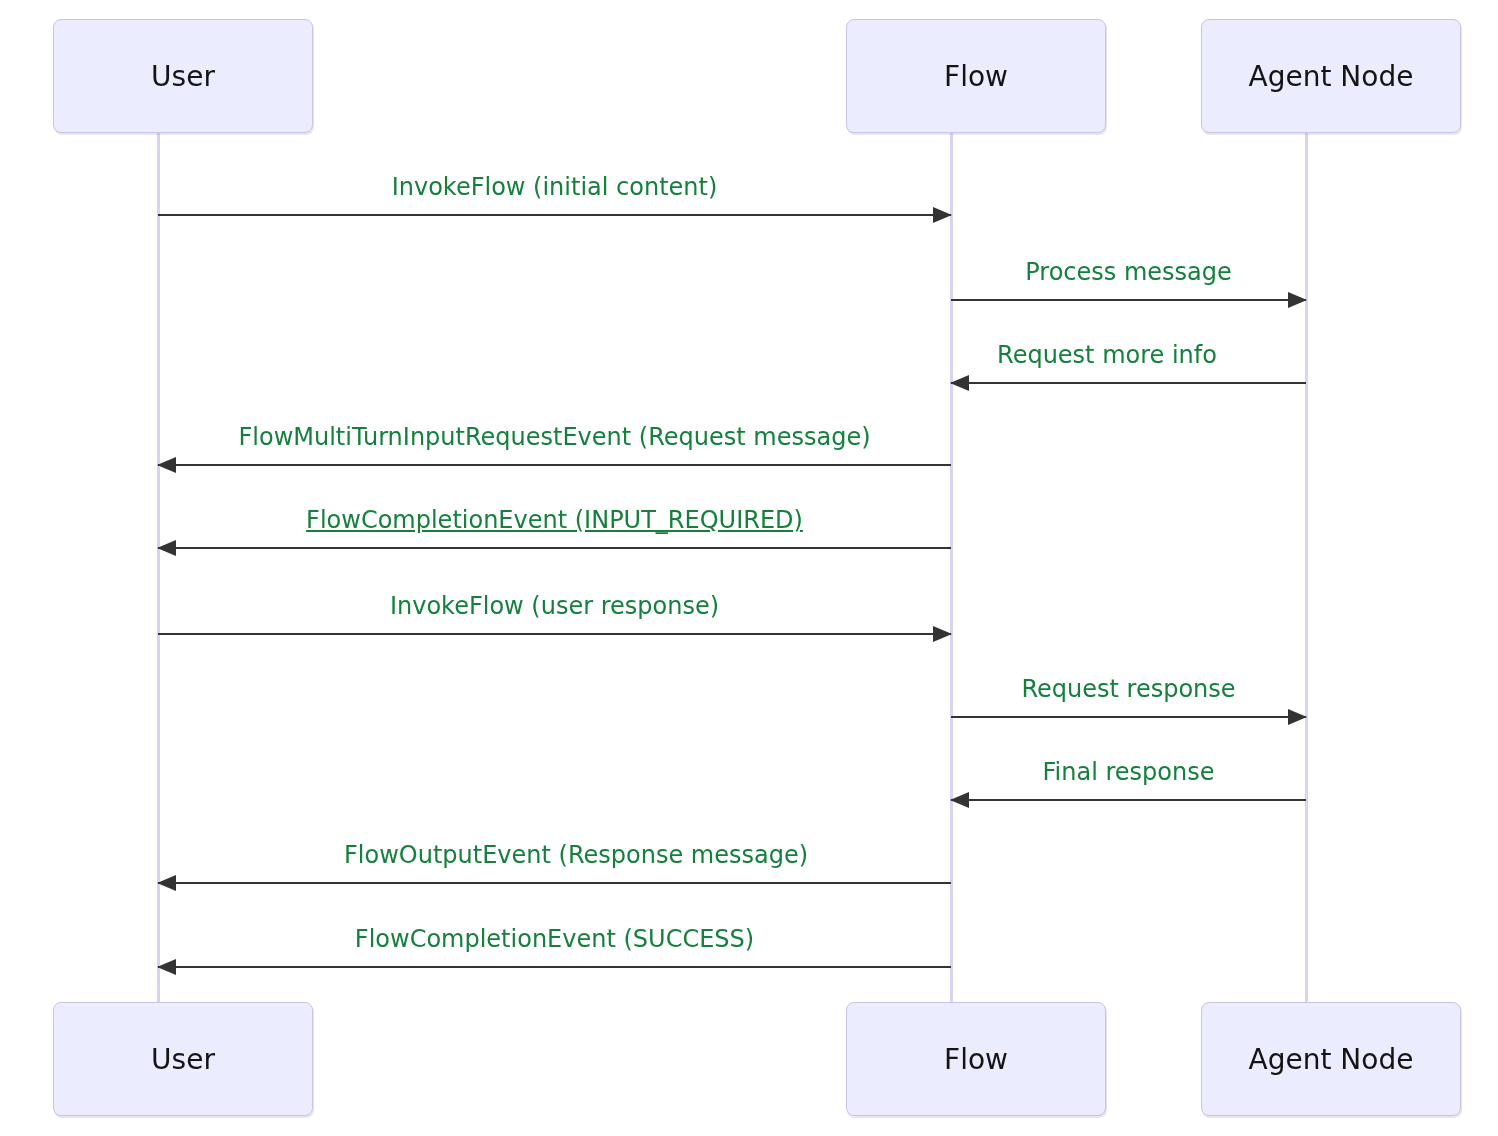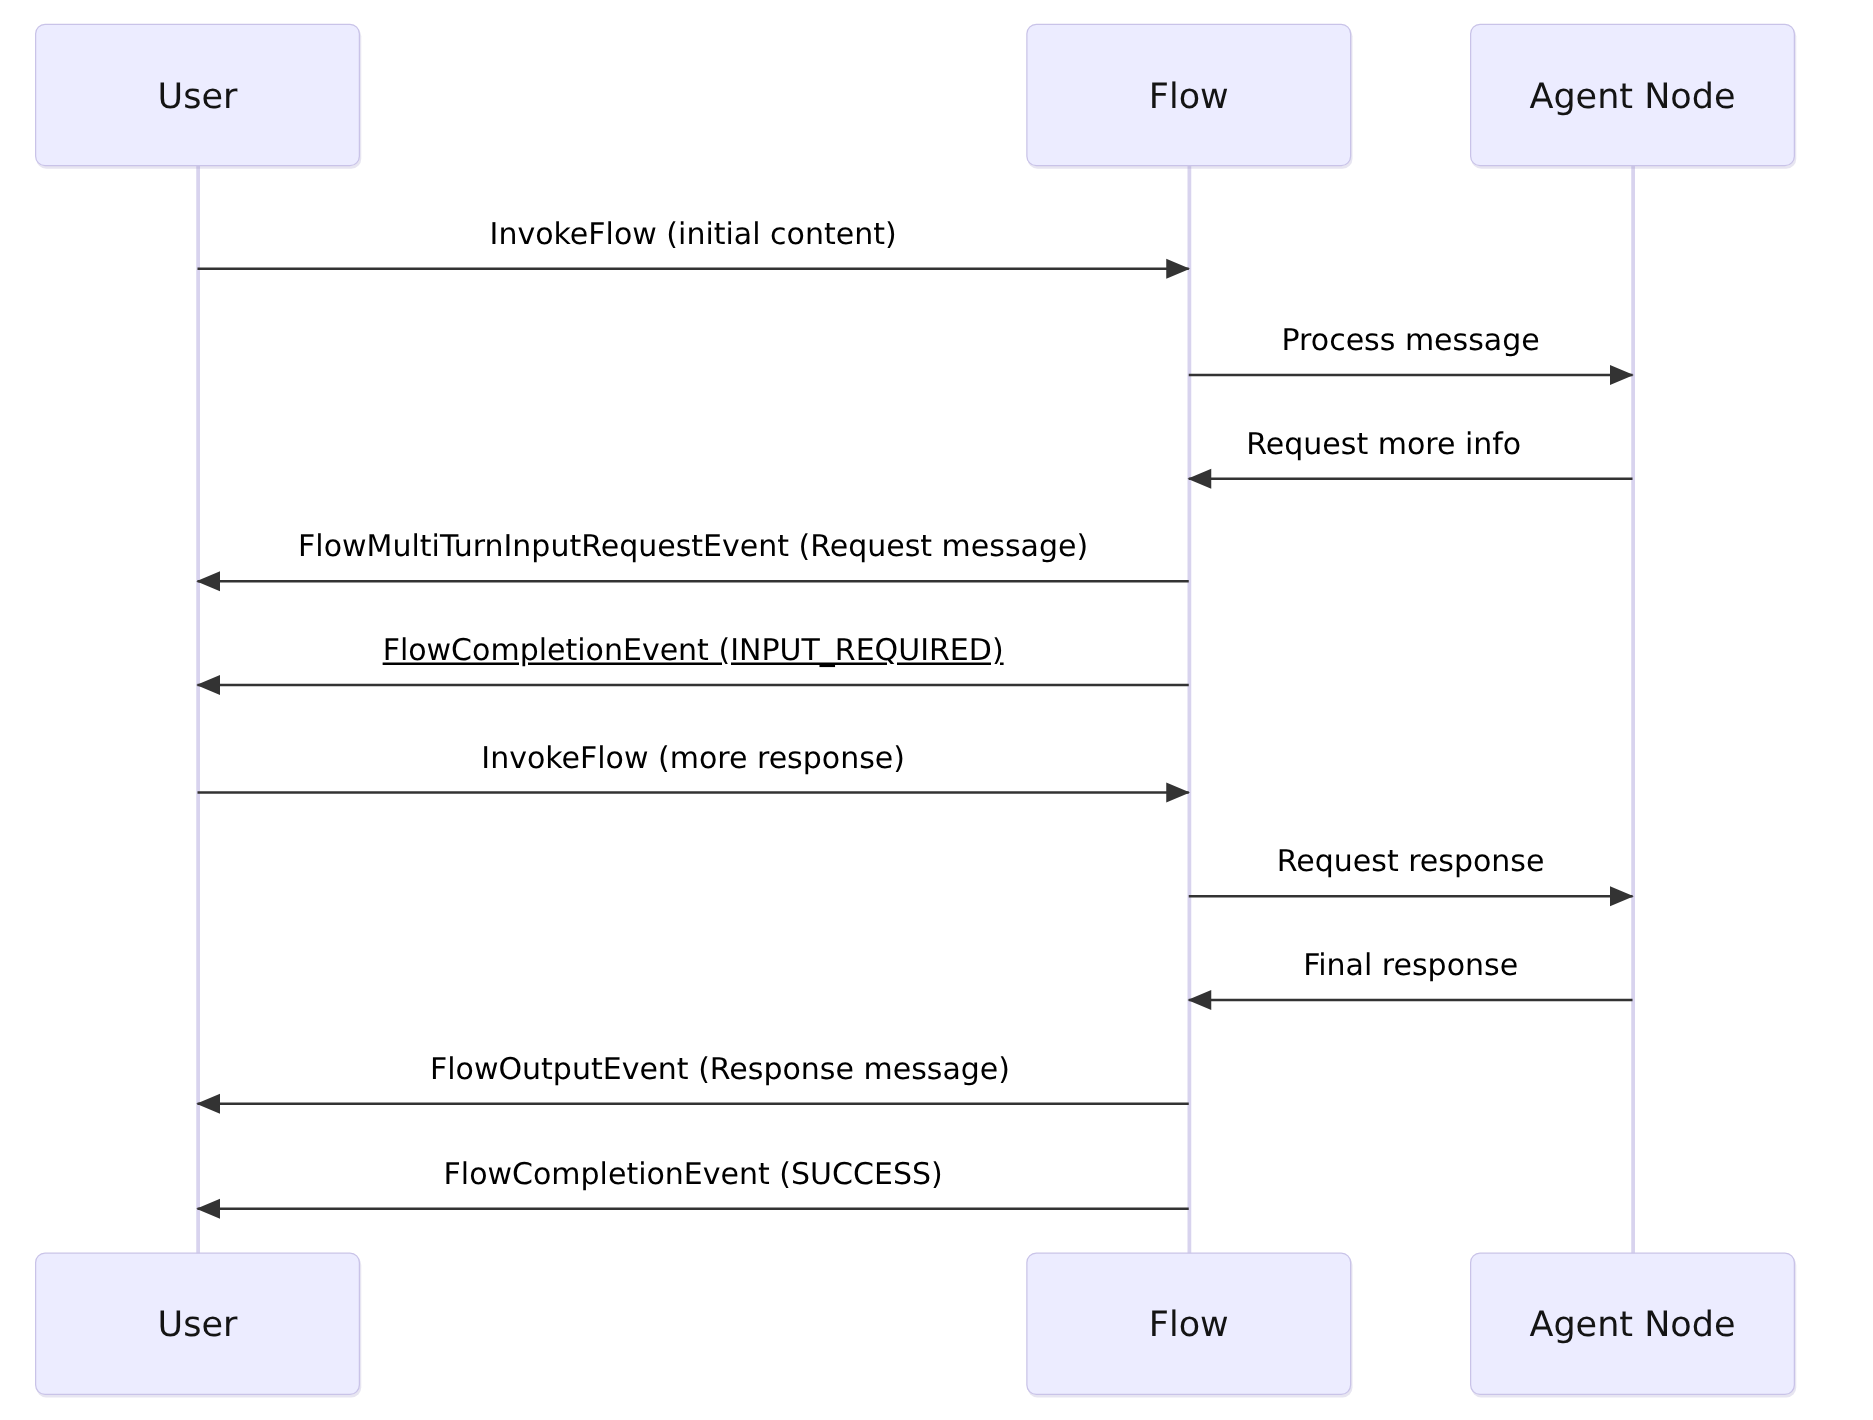--- a/index.html
+++ b/index.html
@@ -22,20 +22,21 @@
     background: #ECECFF;
     border: 1.5px solid #C9C3E8;
     border-radius: 8px;
     box-sizing: border-box;
     display: flex;
     align-items: center;
     justify-content: center;
     font-size: 28px;
     color: #141414;
     box-shadow: 1px 2px 0 rgba(160,150,200,0.25);
+    margin-left: 25px;
   }
   .lifeline {
     position: absolute;
     width: 3px;
     background: #D8D3EE;
   }
   .msg-line {
     position: absolute;
     height: 2.5px;
     background: #333333;
@@ -58,21 +59,21 @@
     border-top: 8px solid transparent;
     border-bottom: 8px solid transparent;
     border-right: 19px solid #333333;
   }
   .msg-label {
     position: absolute;
     transform: translateX(-50%);
     white-space: nowrap;
     font-size: 24px;
     line-height: 1.2;
-    color: #000000;
+    color: #15803d;
     text-align: center;
   }
 </style>
 </head>
 <body>
 
 <div id="canvas">
     <div class="lifeline" style="left: 156.5px; top: 132px; height: 871px;"></div>
     <div class="actor-box" style="left: 28px; top: 19px;">
       <span>User</span>
@@ -110,21 +111,21 @@
       <div class="arrowhead left"></div>
     </div>
     <div class="msg-label" style="left: 554.5px; top: 423px;">FlowMultiTurnInputRequestEvent (Request message)</div>
     <div class="msg-line" style="left: 158px; top: 546.75px; width: 793px;">
       <div class="arrowhead left"></div>
     </div>
     <div class="msg-label" style="left: 554.5px; top: 506px; text-decoration: underline;">FlowCompletionEvent (INPUT_REQUIRED)</div>
     <div class="msg-line" style="left: 158px; top: 632.75px; width: 793px;">
       <div class="arrowhead right"></div>
     </div>
-    <div class="msg-label" style="left: 554.5px; top: 592px;">InvokeFlow (more response)</div>
+    <div class="msg-label" style="left: 554.5px; top: 592px;">InvokeFlow (user response)</div>
     <div class="msg-line" style="left: 951px; top: 715.75px; width: 355px;">
       <div class="arrowhead right"></div>
     </div>
     <div class="msg-label" style="left: 1128.5px; top: 675px;">Request response</div>
     <div class="msg-line" style="left: 951px; top: 798.75px; width: 355px;">
       <div class="arrowhead left"></div>
     </div>
     <div class="msg-label" style="left: 1128.5px; top: 758px;">Final response</div>
     <div class="msg-line" style="left: 158px; top: 881.75px; width: 793px;">
       <div class="arrowhead left"></div>

